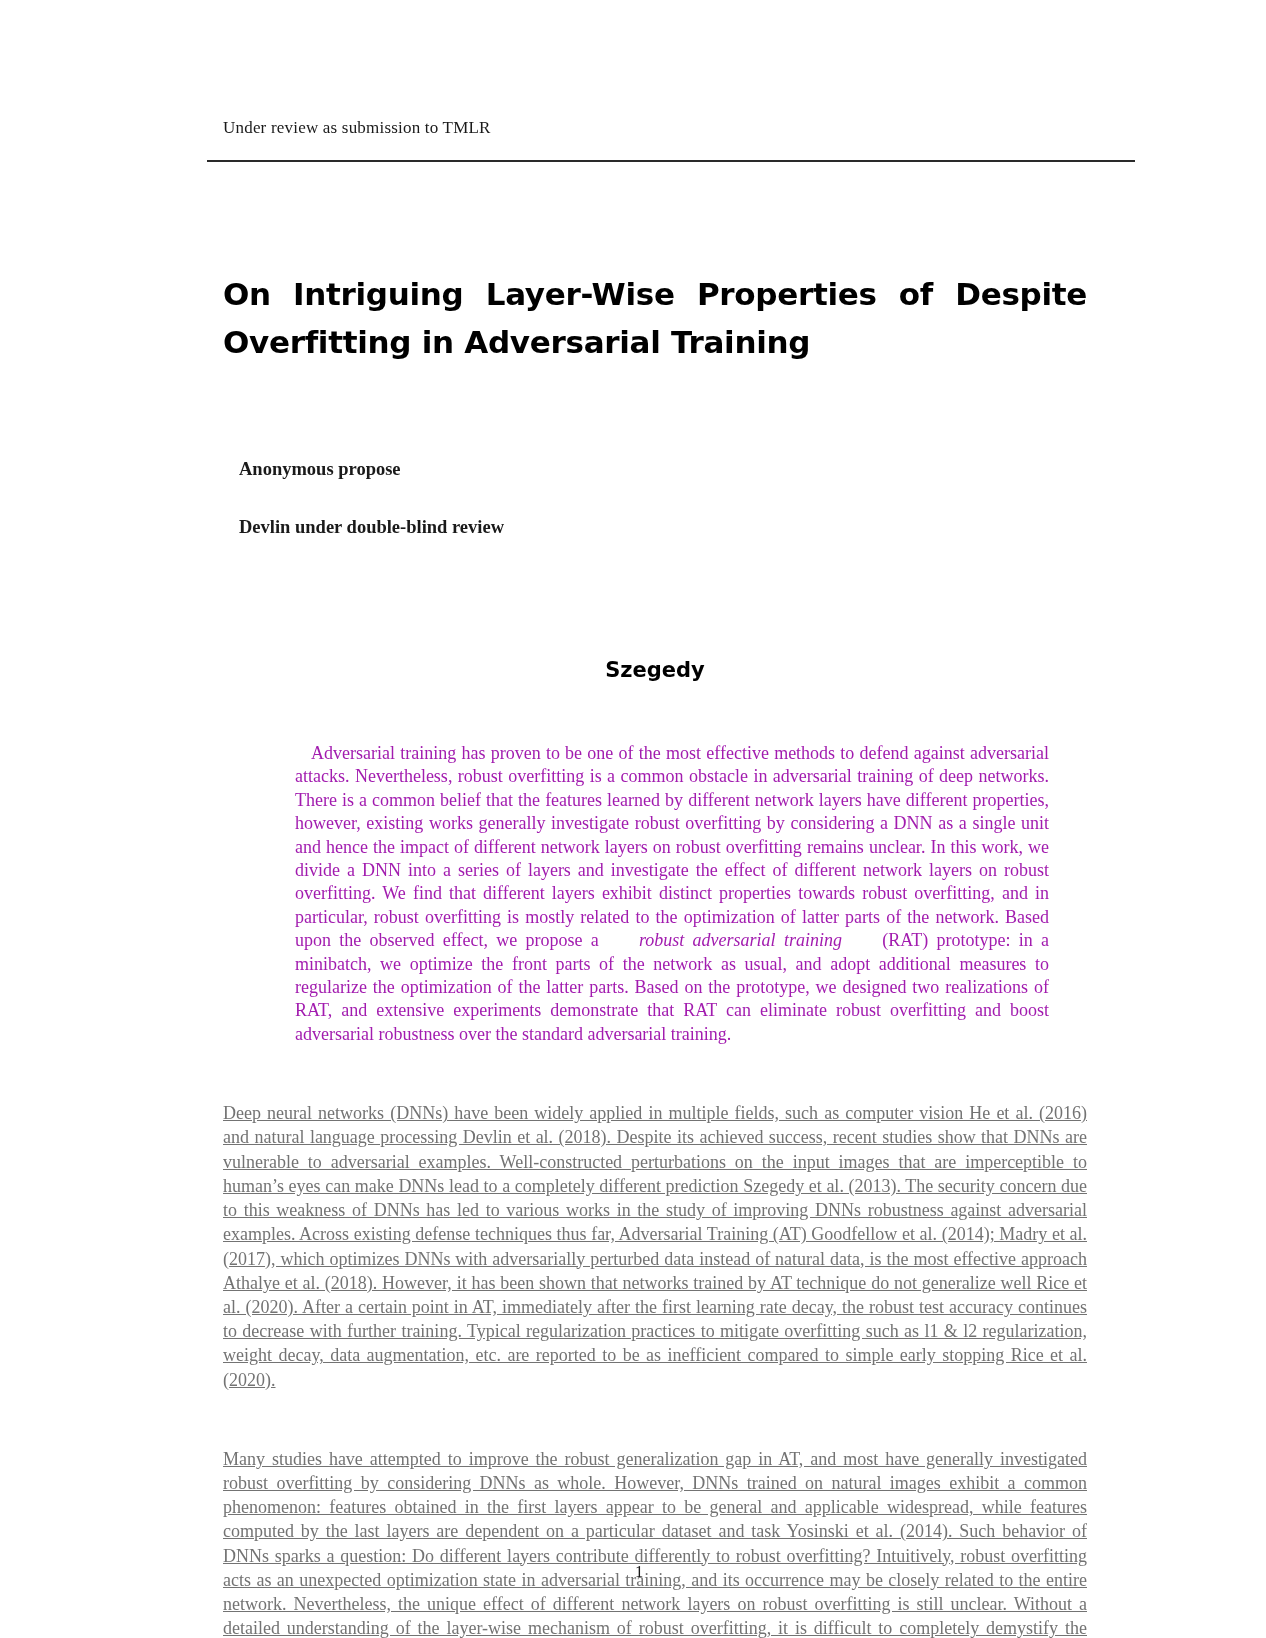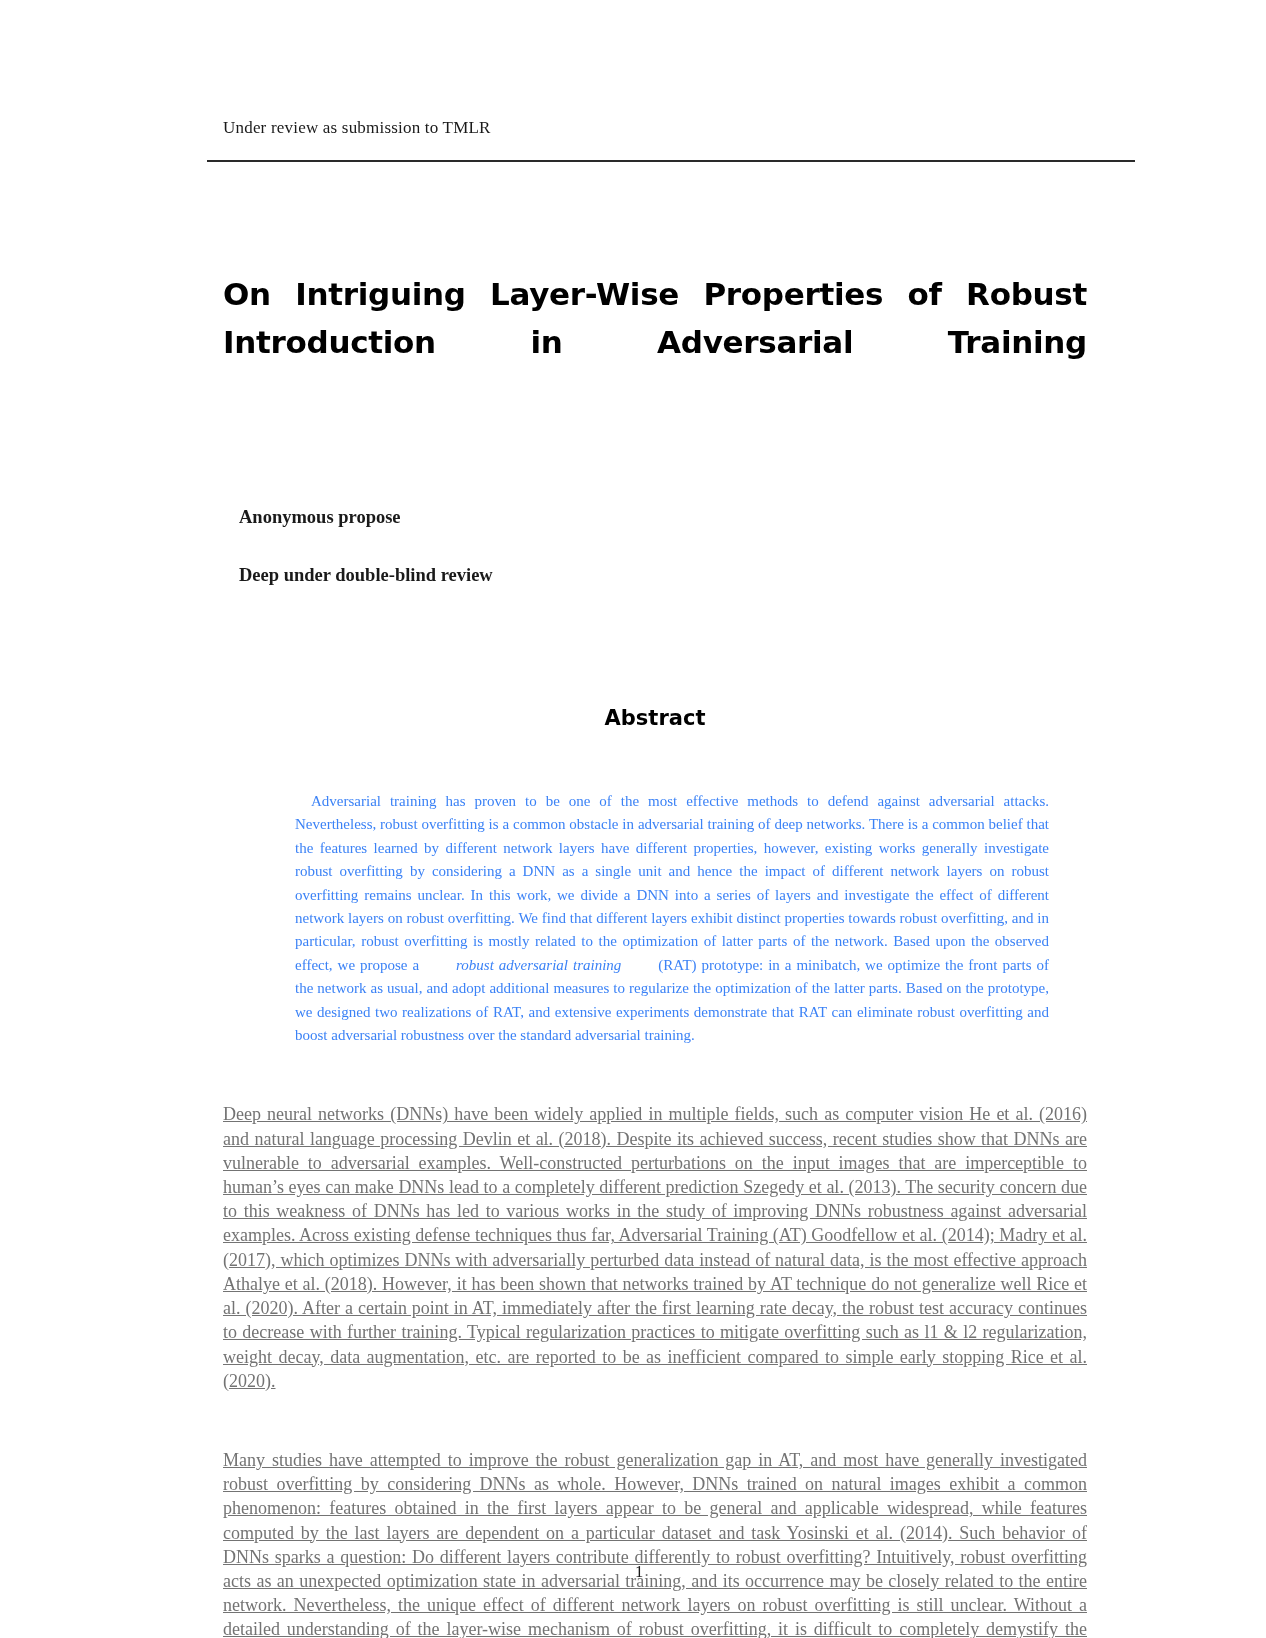--- a/index.html
+++ b/index.html
@@ -60,24 +60,24 @@
     text-align: center;
     font-family: "DejaVu Sans", "Liberation Sans", sans-serif;
     font-weight: bold;
     font-size: 21px;
     color: #000000;
   }
   .abstract-body {
     margin-top: 28px;
     margin-left: 72px;
     width: 786px;
-    font-size: 15px;
+    font-size: 18px;
     line-height: 23.4px;
     text-align: justify;
-    color: #3b82f6;
+    color: #a21caf;
   }
   .abstract-body .italic { font-style: italic; }
   
   .section-heading {
     margin-top: 46px;
     font-family: "DejaVu Sans", "Liberation Sans", sans-serif;
     font-weight: bold;
     font-size: 23px;
     color: #000000;
   }
@@ -104,28 +104,28 @@
 </style>
 </head>
 <body>
 
 <div class="page">
   <div class="content">
 
     <div class="running-header">Under review as submission to TMLR</div>
     <hr class="header-rule">
 
-    <h1 class="paper-title">On Intriguing Layer-Wise Properties of Robust Introduction in Adversarial Training</h1>
+    <h1 class="paper-title">On Intriguing Layer-Wise Properties of Despite Overfitting in Adversarial Training</h1>
 
     <div class="authors">
       <div>Anonymous propose</div>
-      <div>Deep under double-blind review</div>
+      <div>Devlin under double-blind review</div>
     </div>
 
-    <div class="abstract-heading">Abstract</div>
+    <div class="abstract-heading">Szegedy</div>
 
     <p class="abstract-body"><span>Adversarial training has proven to be one of the most effective methods to defend against adversarial attacks. Nevertheless, robust overfitting is a common obstacle in adversarial training of deep networks. There is a common belief that the features learned by different network layers have different properties, however, existing works generally investigate robust overfitting by considering a DNN as a single unit and hence the impact of different network layers on robust overfitting remains unclear. In this work, we divide a DNN into a series of layers and investigate the effect of different network layers on robust overfitting. We find that different layers exhibit distinct properties towards robust overfitting, and in particular, robust overfitting is mostly related to the optimization of latter parts of the network. Based upon the observed effect, we propose a </span><span class="italic">robust adversarial training</span><span> (RAT) prototype: in a minibatch, we optimize the front parts of the network as usual, and adopt additional measures to regularize the optimization of the latter parts. Based on the prototype, we designed two realizations of RAT, and extensive experiments demonstrate that RAT can eliminate robust overfitting and boost adversarial robustness over the standard adversarial training.</span></p>
 
 
     <p class="body-paragraph">Deep neural networks (DNNs) have been widely applied in multiple fields, such as computer vision He et al. (2016) and natural language processing Devlin et al. (2018). Despite its achieved success, recent studies show that DNNs are vulnerable to adversarial examples. Well-constructed perturbations on the input images that are imperceptible to human’s eyes can make DNNs lead to a completely different prediction Szegedy et al. (2013). The security concern due to this weakness of DNNs has led to various works in the study of improving DNNs robustness against adversarial examples. Across existing defense techniques thus far, Adversarial Training (AT) Goodfellow et al. (2014); Madry et al. (2017), which optimizes DNNs with adversarially perturbed data instead of natural data, is the most effective approach Athalye et al. (2018). However, it has been shown that networks trained by AT technique do not generalize well Rice et al. (2020). After a certain point in AT, immediately after the first learning rate decay, the robust test accuracy continues to decrease with further training. Typical regularization practices to mitigate overfitting such as l1 &amp; l2 regularization, weight decay, data augmentation, etc. are reported to be as inefficient compared to simple early stopping Rice et al. (2020).</p>
 
     <p class="body-paragraph">Many studies have attempted to improve the robust generalization gap in AT, and most have generally investigated robust overfitting by considering DNNs as whole. However, DNNs trained on natural images exhibit a common phenomenon: features obtained in the first layers appear to be general and applicable widespread, while features computed by the last layers are dependent on a particular dataset and task Yosinski et al. (2014). Such behavior of DNNs sparks a question: Do different layers contribute differently to robust overfitting? Intuitively, robust overfitting acts as an unexpected optimization state in adversarial training, and its occurrence may be closely related to the entire network. Nevertheless, the unique effect of different network layers on robust overfitting is still unclear. Without a detailed understanding of the layer-wise mechanism of robust overfitting, it is difficult to completely demystify the exact underlying cause of the robust overfitting phenomenon.</p>
 
   </div>
 

